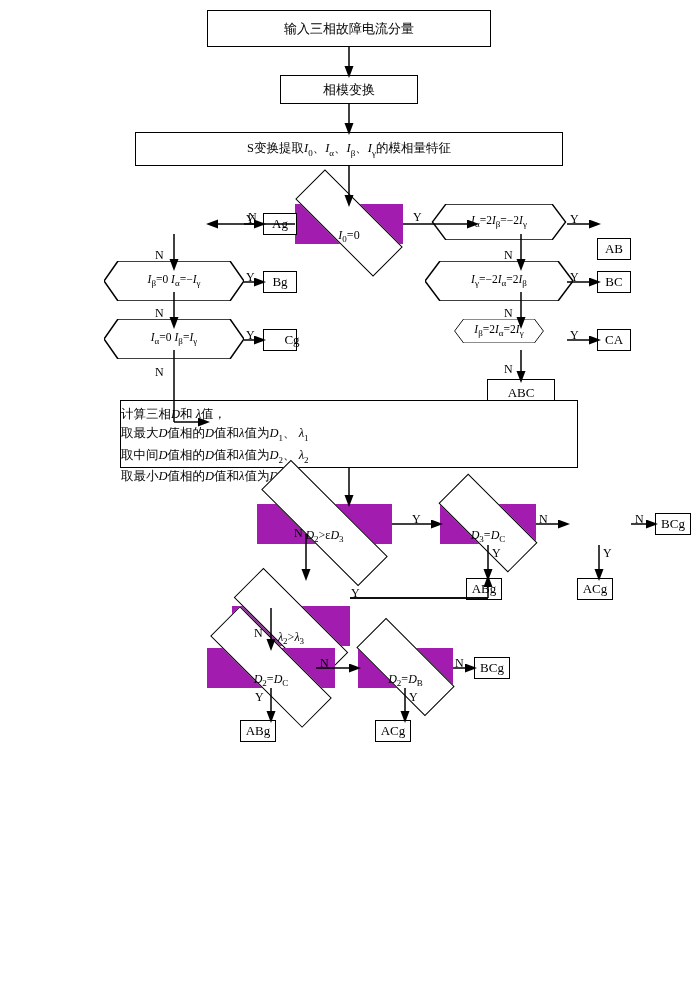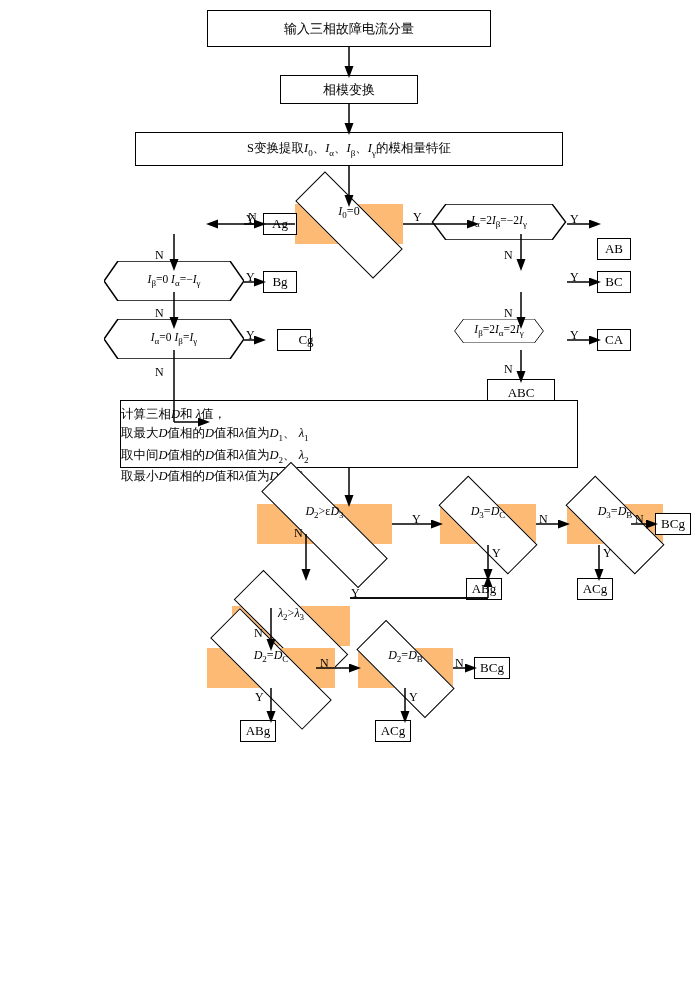--- a/index.html
+++ b/index.html
@@ -22,23 +22,23 @@
       position: absolute;
       border: 1.5px solid #000;
       background: #fff;
       display: flex;
       align-items: center;
       justify-content: center;
       text-align: center;
     }
     .diamond {
       position: absolute;
-      background: #fdba74;
+      background: #a21caf;
       display: flex;
-      align-items: flex-start;
+      align-items: flex-end;
       justify-content: center;
       text-align: center;
     }
     .diamond::before {
       content: '';
       position: absolute;
       width: 100%;
       height: 100%;
       border: 1.5px solid #000;
       transform: rotate(45deg);
@@ -257,35 +257,41 @@
     <span>Bg</span>
   </div>
 
   <div class="hexagon" style="left:104px; top:319px; width:140px; height:40px;">
     <svg viewBox="0 0 140 40" xmlns="http://www.w3.org/2000/svg">
       <polygon points="14,0 126,0 140,20 126,40 14,40 0,20" fill="white" stroke="black" stroke-width="1.5"></polygon>
     </svg>
     <span><i>I</i><sub>α</sub>=0  <i>I</i><sub>β</sub>=<i>I</i><sub>γ</sub></span>
   </div>
 
-  <div class="rect" style="left:277px; top:329px; width:34px; height:22px;padding-left:24px;">
+  <div class="rect" style="left:263px; top:329px; width:34px; height:22px;padding-left:24px;">
     <span>Cg</span>
   </div>
 
   <div class="hexagon" style="left:425px; top:204px; width:148px; height:36px;">
     <svg viewBox="0 0 148 40" xmlns="http://www.w3.org/2000/svg">
       <polygon points="15,0 133,0 148,20 133,40 15,40 0,20" fill="white" stroke="black" stroke-width="1.5"></polygon>
     </svg>
     <span><i>I</i><sub>α</sub>=2<i>I</i><sub>β</sub>=−2<i>I</i><sub>γ</sub></span>
   </div>
 
   <div class="rect" style="left:597px; top:213px; width:34px; height:22px;margin-top:25px;">
     <span>AB</span>
   </div>
 
+  <div class="hexagon" style="left:425px; top:261px; width:148px; height:40px;">
+    <svg viewBox="0 0 148 40" xmlns="http://www.w3.org/2000/svg">
+      <polygon points="15,0 133,0 148,20 133,40 15,40 0,20" fill="white" stroke="black" stroke-width="1.5"></polygon>
+    </svg>
+    <span><i>I</i><sub>γ</sub>=−2<i>I</i><sub>α</sub>=2<i>I</i><sub>β</sub></span>
+  </div>
 
   <div class="rect" style="left:597px; top:271px; width:34px; height:22px;">
     <span>BC</span>
   </div>
 
   <div class="hexagon" style="left:425px; top:319px; width:148px; height:24px;">
     <svg viewBox="0 0 148 40" xmlns="http://www.w3.org/2000/svg">
       <polygon points="15,0 133,0 148,20 133,40 15,40 0,20" fill="white" stroke="black" stroke-width="1.5"></polygon>
     </svg>
     <span><i>I</i><sub>β</sub>=2<i>I</i><sub>α</sub>=2<i>I</i><sub>γ</sub></span>
@@ -309,23 +315,20 @@
   </div>
 
   <div class="diamond" style="left:257px; top:504px; width:135px; height:40px;">
     <span><i>D</i><sub>2</sub>&gt;ε<i>D</i><sub>3</sub></span>
   </div>
 
   <div class="diamond" style="left:440px; top:504px; width:96px; height:40px;">
     <span><i>D</i><sub>3</sub>=<i>D</i><sub>C</sub></span>
   </div>
 
-  <div class="diamond" style="left:567px; top:504px; width:96px; height:40px;">
-    <span><i>D</i><sub>3</sub>=<i>D</i><sub>B</sub></span>
-  </div>
 
   <div class="rect" style="left:655px; top:513px; width:36px; height:22px;">
     <span>BCg</span>
   </div>
 
   <div class="rect" style="left:466px; top:578px; width:36px; height:22px;">
     <span>ABg</span>
   </div>
 
   <div class="rect" style="left:577px; top:578px; width:36px; height:22px;">

